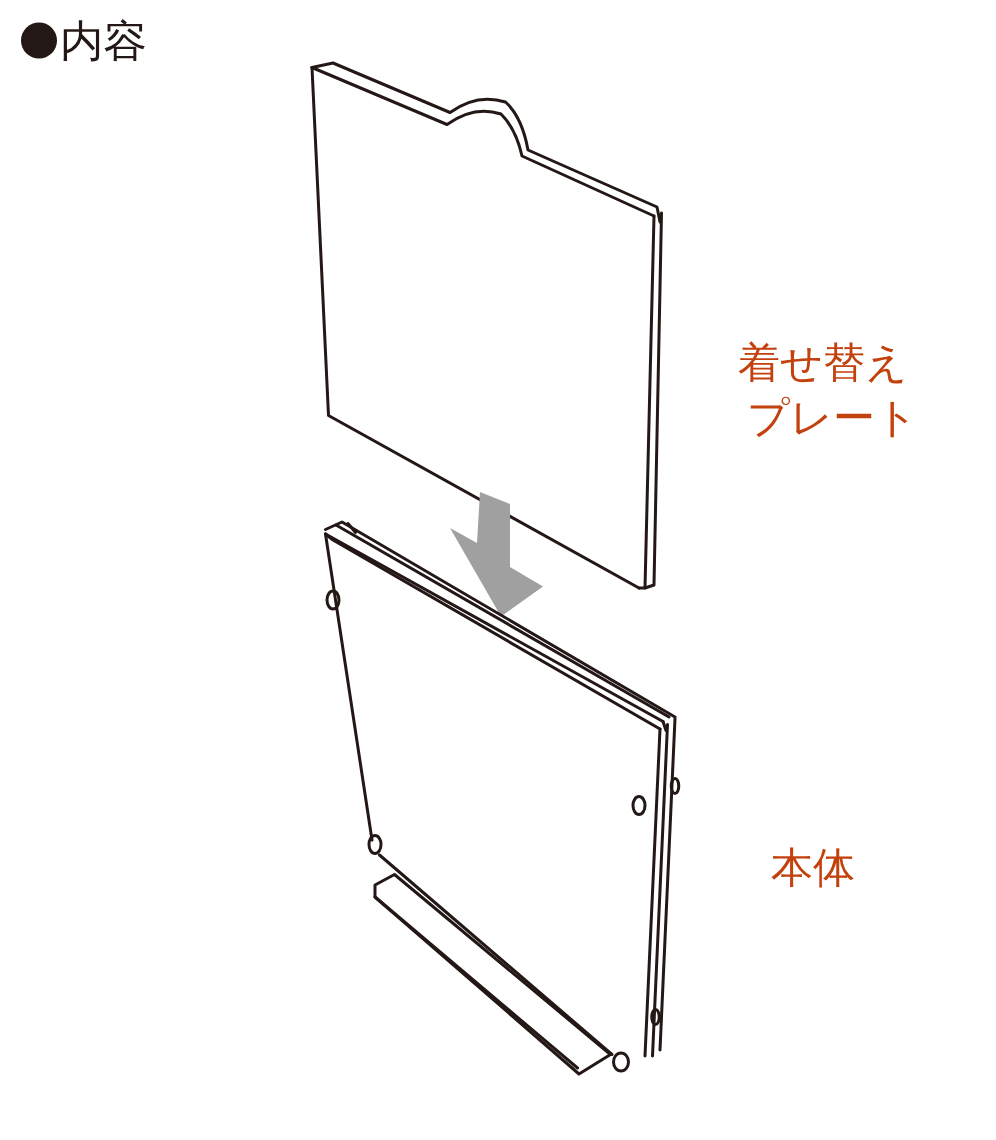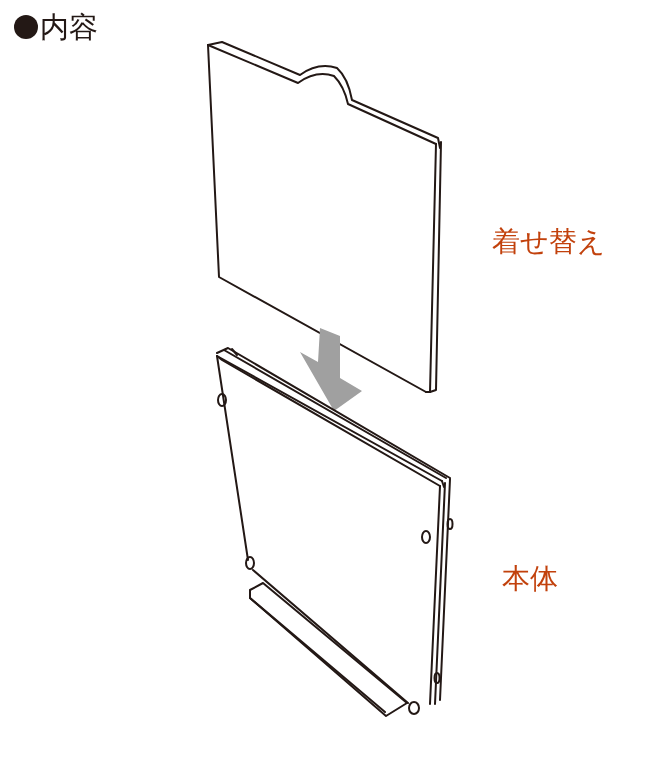--- a/index.html
+++ b/index.html
@@ -6,21 +6,21 @@
     body { width: 664px; height: 760px; position: relative; overflow: hidden;
            font-family: "DejaVu Sans", "Liberation Sans", sans-serif; color: #231815; }
     .heading { position: absolute; left: 14px; top: 10px; font-size: 29px; line-height: 34px;
                display: flex; align-items: center; letter-spacing: 0px; }
     .heading .bullet { width: 24px; height: 24px; border-radius: 50%; background: #231815;
                        display: inline-block; margin-right: 2px; }
     .label { position: absolute; font-size: 28px; line-height: 37px; color: #c2410c; }
     .label-plate { left: 492px; top: 223px; width: 140px; }
     .label-plate span { display: block; }
     .label-plate .l2 { padding-left: 6px; }
-    .label-body { left: 502px; top: 560px; }
+    .label-body { left: 514px; top: 560px; }
     svg.art { position: absolute; left: 0; top: 0; }
   </style>
 </head>
 <body>
 
 <div class="heading">
   <span class="bullet"></span>
   <span>内容</span>
 </div>
 
@@ -67,15 +67,16 @@
     <ellipse cx="437" cy="678" rx="2.5" ry="5"></ellipse>
     <ellipse cx="414" cy="708" rx="5" ry="6"></ellipse>
 
     <path d="M250 590 L263 583 L407 703 L386 716 L250 598 Z"></path>
     <path d="M250 598 L385 712"></path>
   </g>
 </svg>
 
 <div class="label label-plate">
   <span>着せ替え</span>
+  <span class="l2">プレート</span>
 </div>
 
 <div class="label label-body">本体</div>
 
 </body></html>

